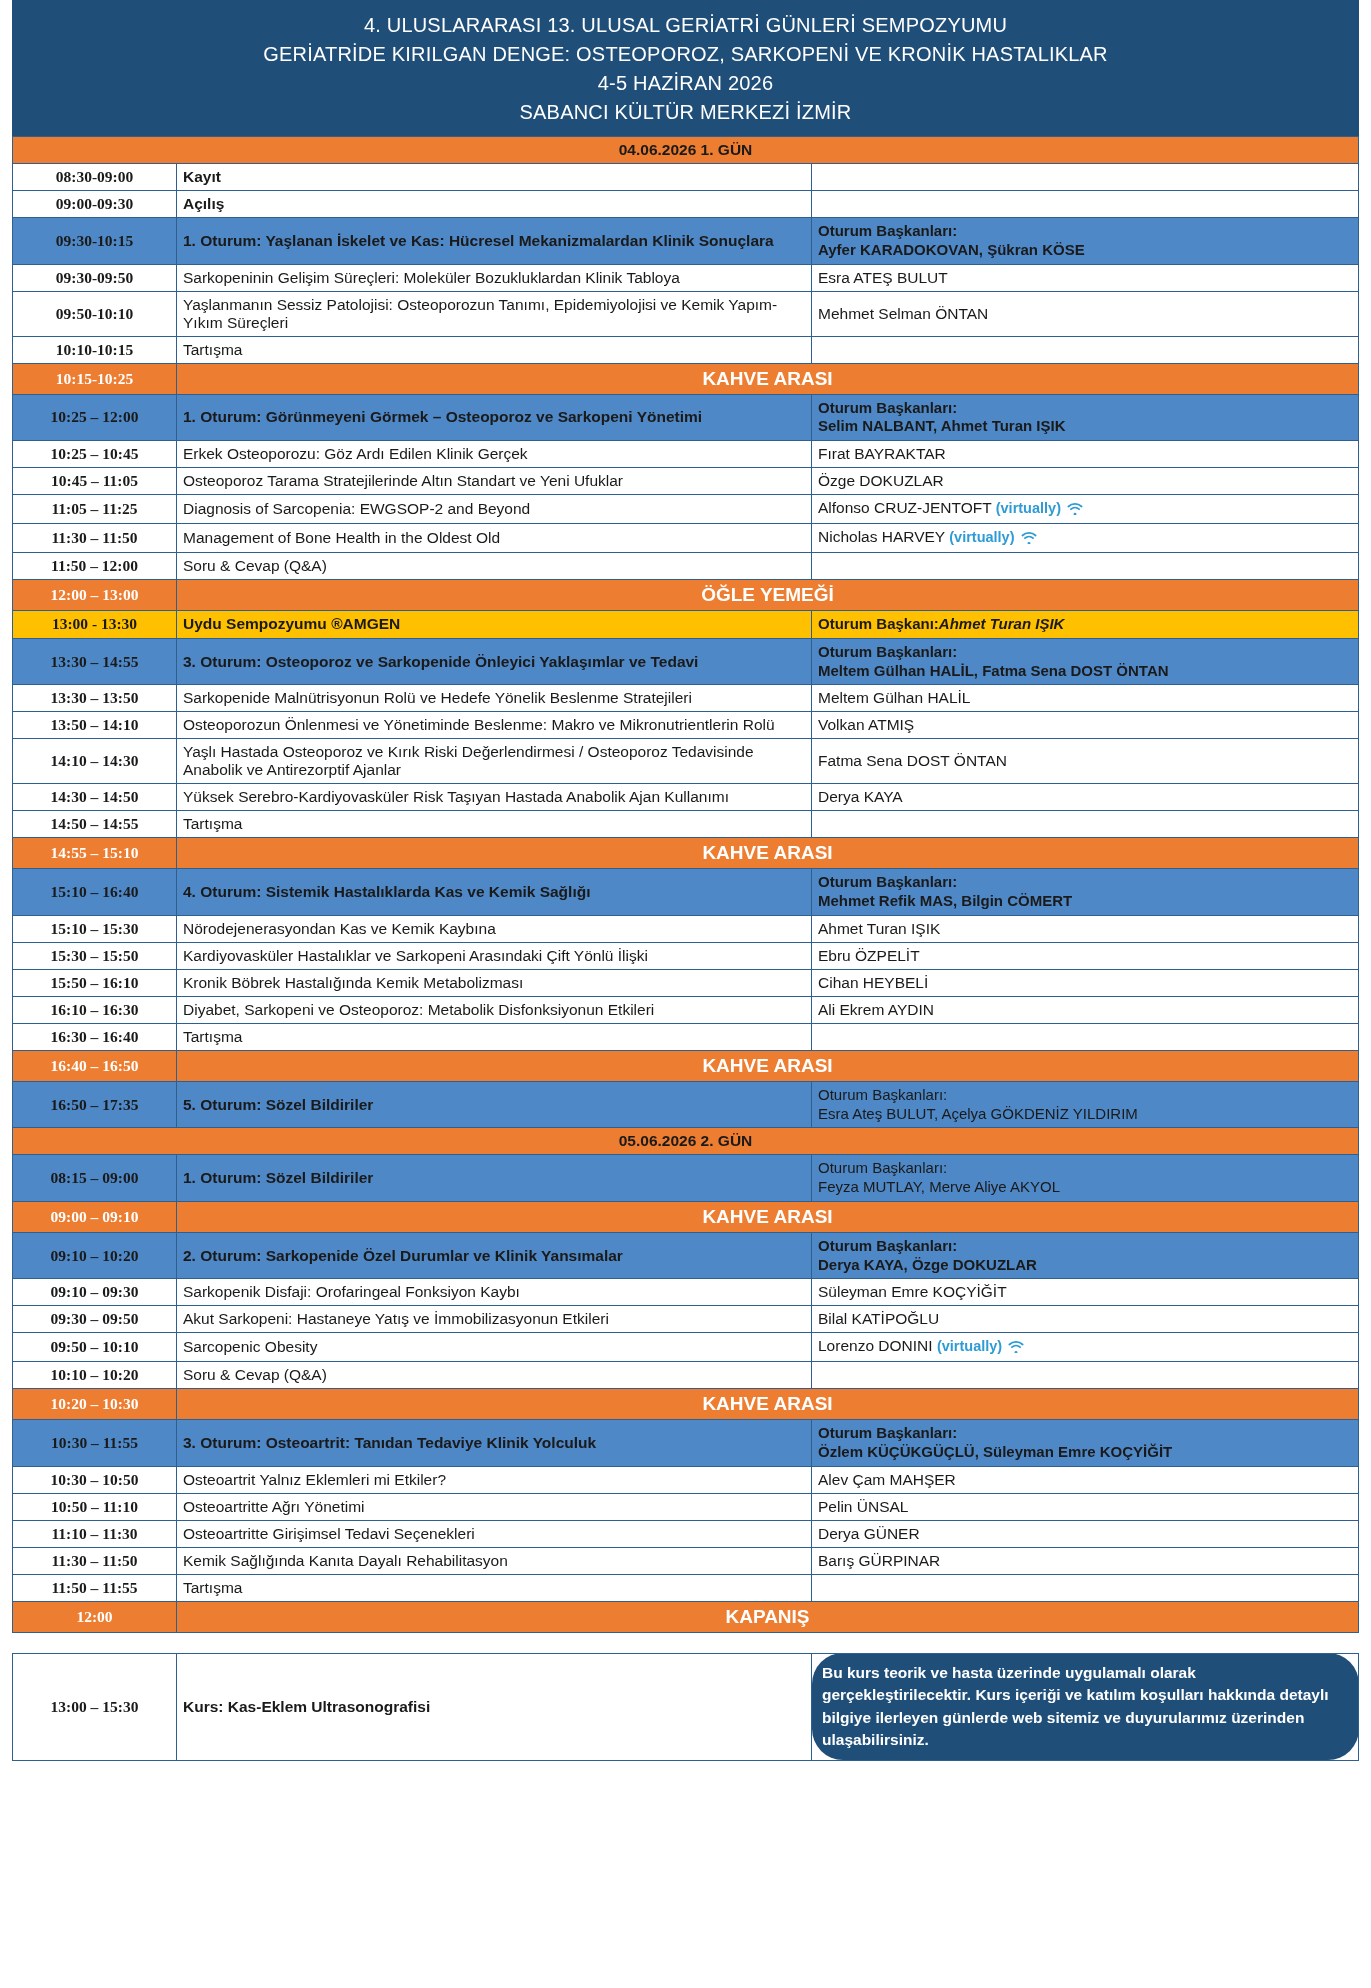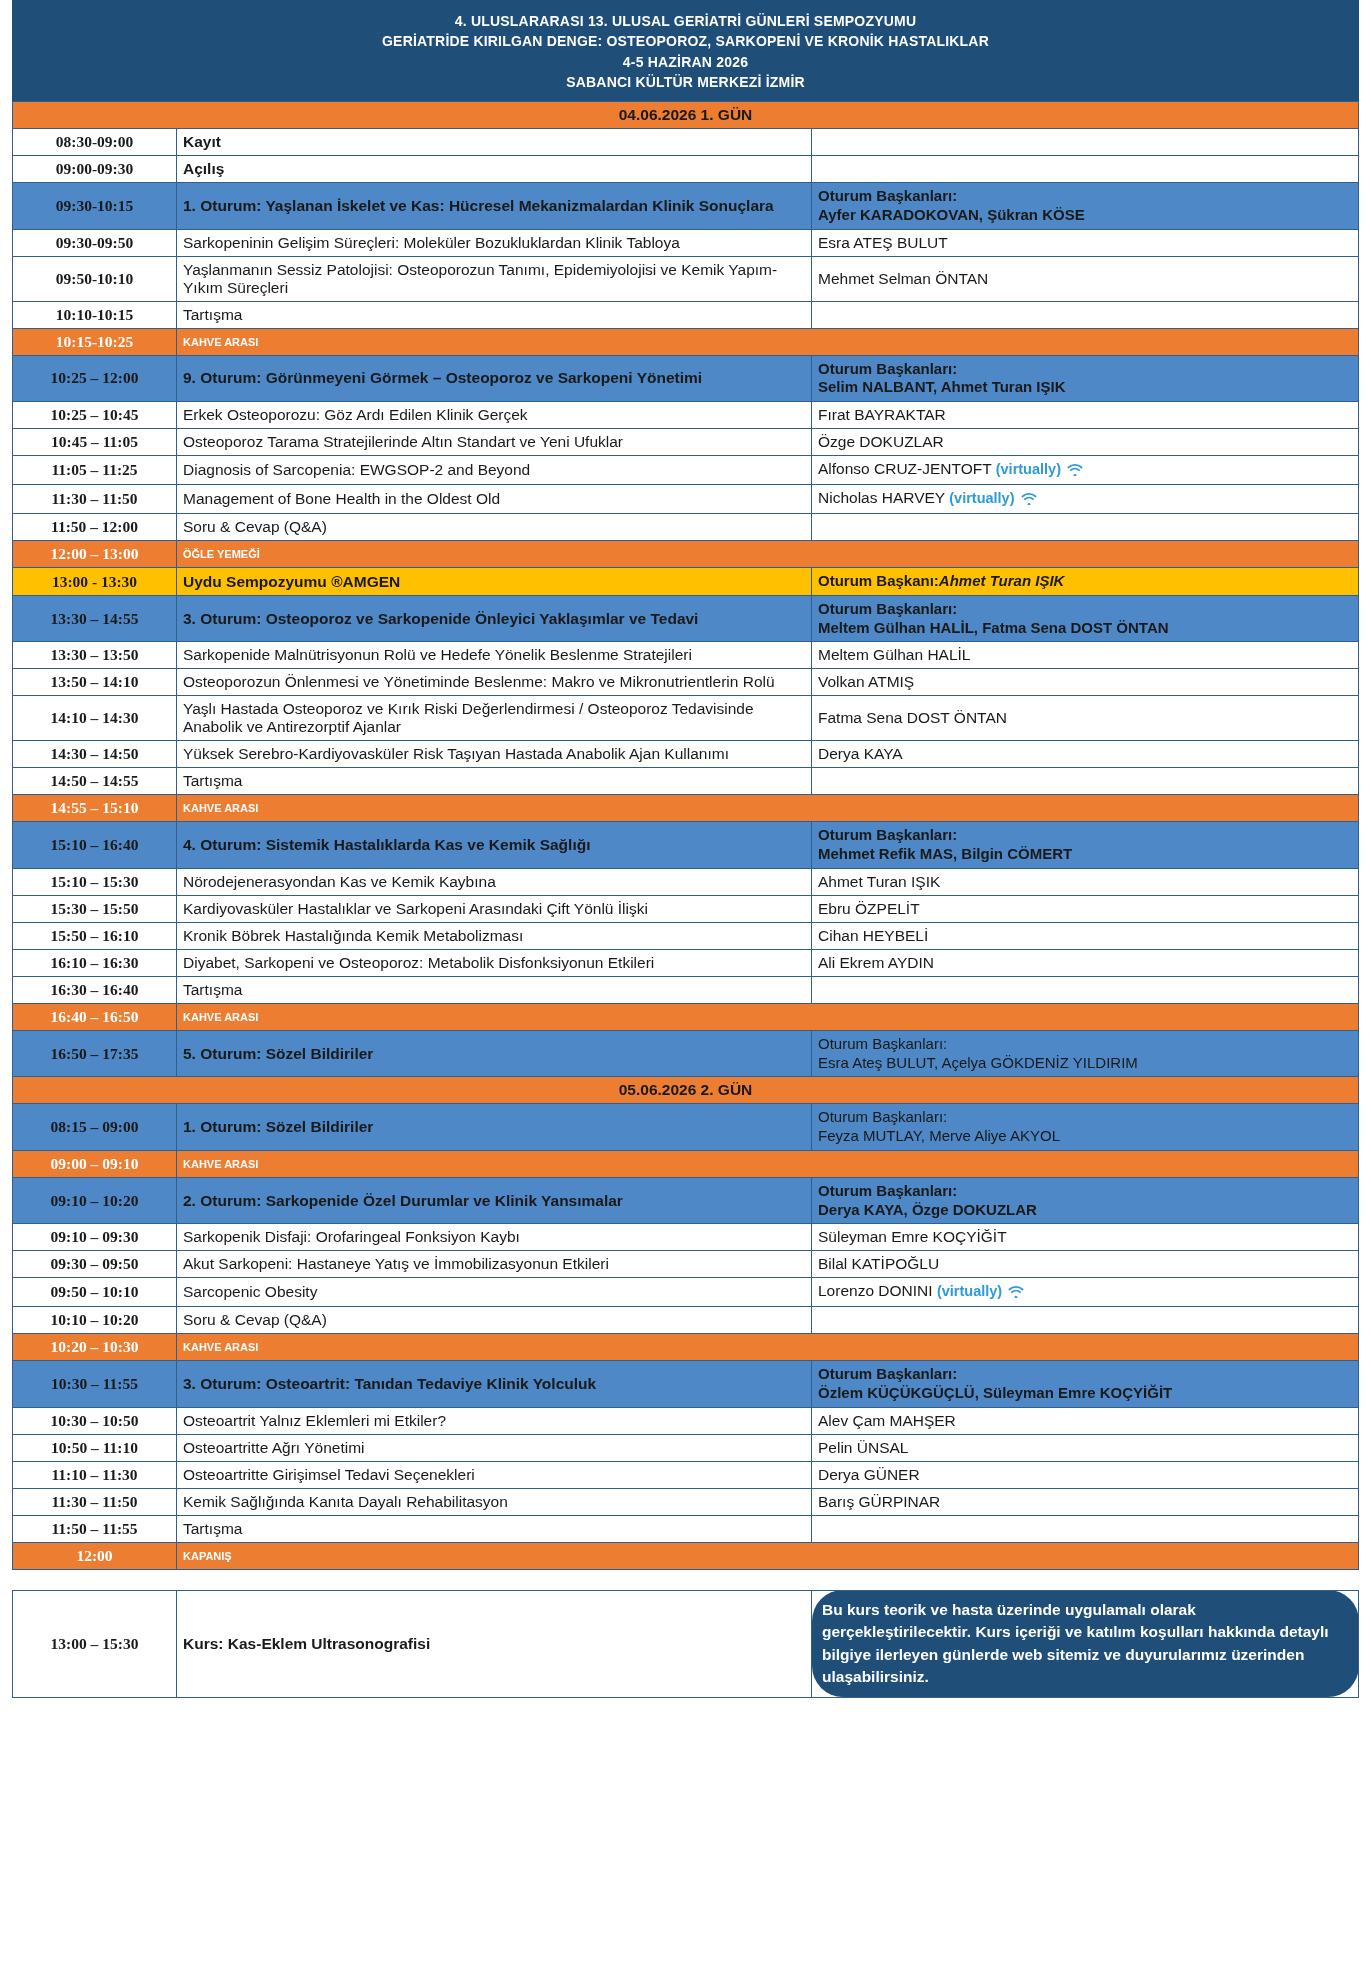--- a/index.html
+++ b/index.html
@@ -17,22 +17,22 @@
     padding: 0 12px 10px 12px;
   }
   .header {
     background: #1f4e79;
     color: #ffffff;
     text-align: center;
     padding: 10px 6px 8px 6px;
     border: 1px solid #1f4e79;
   }
   .header div {
-    font-weight: bold;
-    font-size: 14px;
+    font-weight: normal;
+    font-size: 20px;
     line-height: 1.45;
     letter-spacing: 0.2px;
   }
   table.sched {
     border-collapse: collapse;
     width: 100%;
     table-layout: fixed;
     padding-left: 20px;
   }
   table.sched td {
@@ -67,21 +67,22 @@
   
   .break .time {
     background: #ed7d31;
     color: #ffffff;
     font-weight: bold;
   }
   .break .lbl {
     background: #ed7d31;
     color: #ffffff;
     font-weight: bold;
-    font-size: 11px;
+    text-align: center;
+    font-size: 19px;
   }
   
   .sess td {
     background: #4f88c6;
     color: #ffffff;
     font-weight: bold;
     font-size: 16px;
   }
   .sess td.chair {
     font-size: 15px;
@@ -187,21 +188,21 @@
           <td class="time">10:10-10:15</td>
           <td class="topic">Tartışma</td>
           <td class="speaker"></td>
         </tr>
         <tr class="break">
           <td class="time">10:15-10:25</td>
           <td class="lbl" colspan="2">KAHVE ARASI</td>
         </tr>
         <tr class="sess">
           <td class="time">10:25 – 12:00</td>
-          <td class="topic">9. Oturum: Görünmeyeni Görmek – Osteoporoz ve Sarkopeni Yönetimi</td>
+          <td class="topic">1. Oturum: Görünmeyeni Görmek – Osteoporoz ve Sarkopeni Yönetimi</td>
           <td class="chair">
             <span class="c-lab">Oturum Başkanları:</span>
             <span class="c-names">Selim NALBANT, Ahmet Turan IŞIK</span>
           </td>
         </tr>
         <tr>
           <td class="time">10:25 – 10:45</td>
           <td class="topic">Erkek Osteoporozu: Göz Ardı Edilen Klinik Gerçek</td>
           <td class="speaker">Fırat BAYRAKTAR</td>
         </tr>

